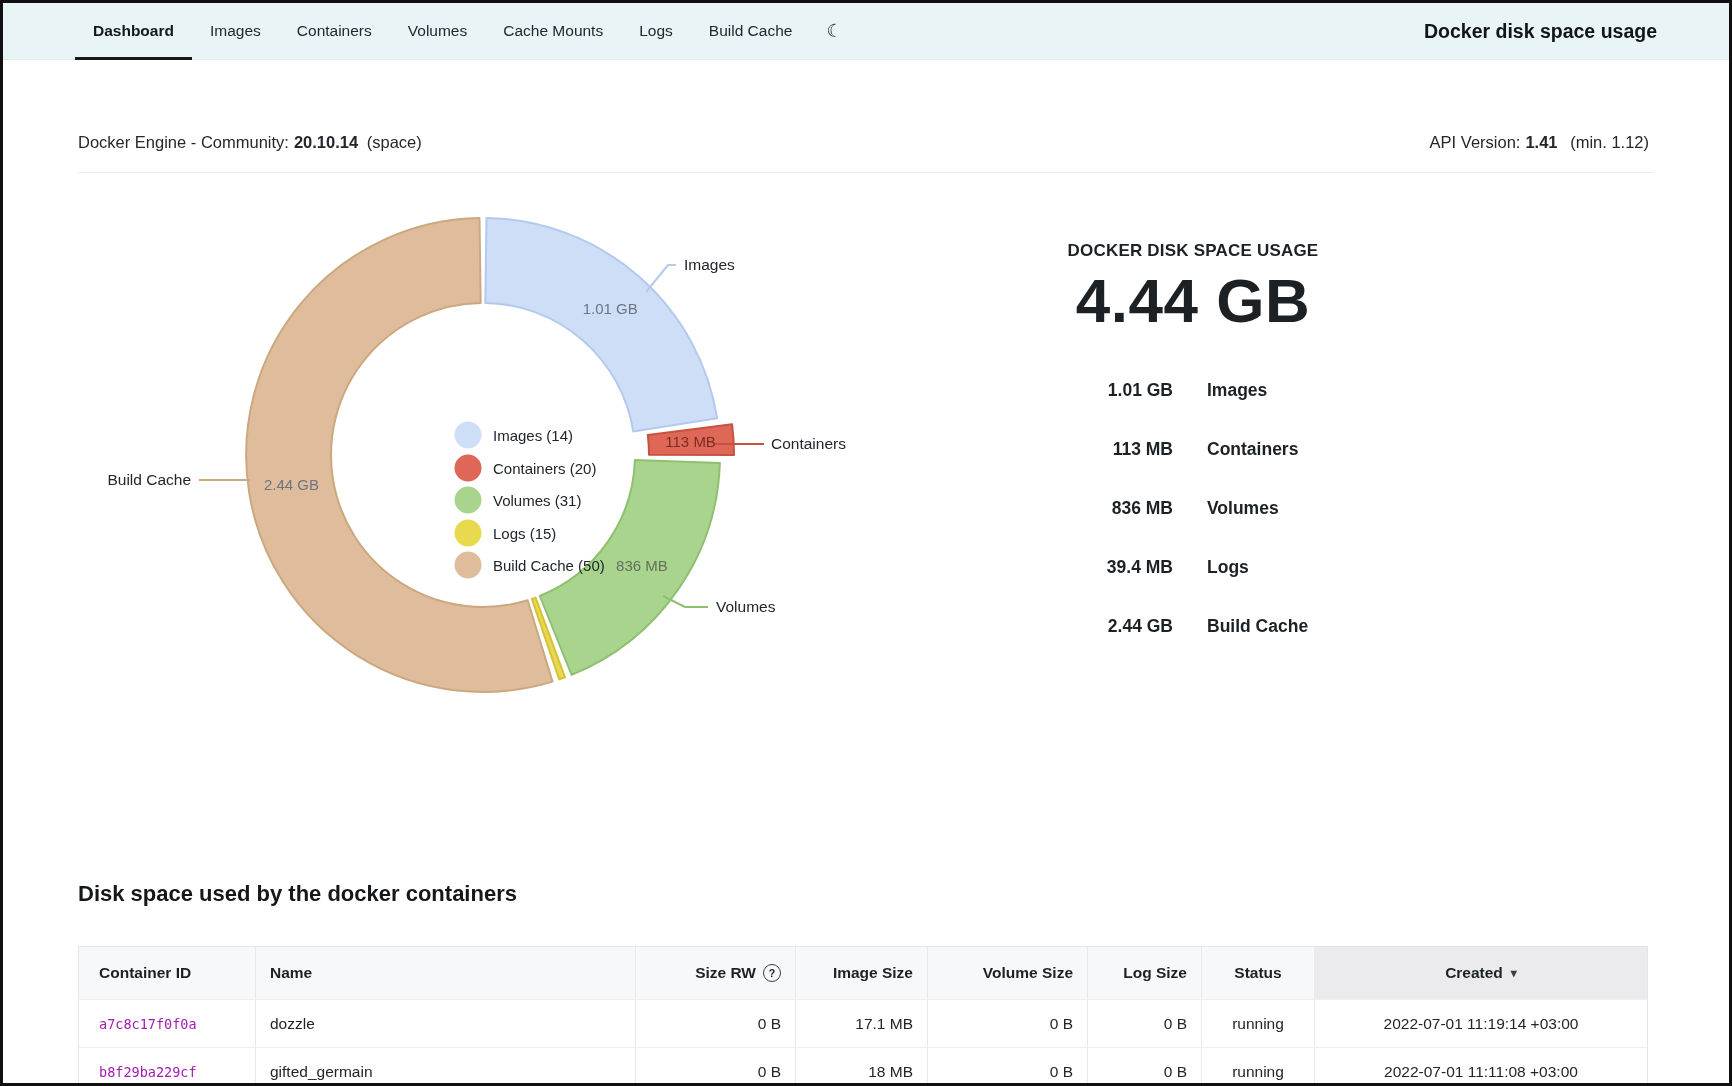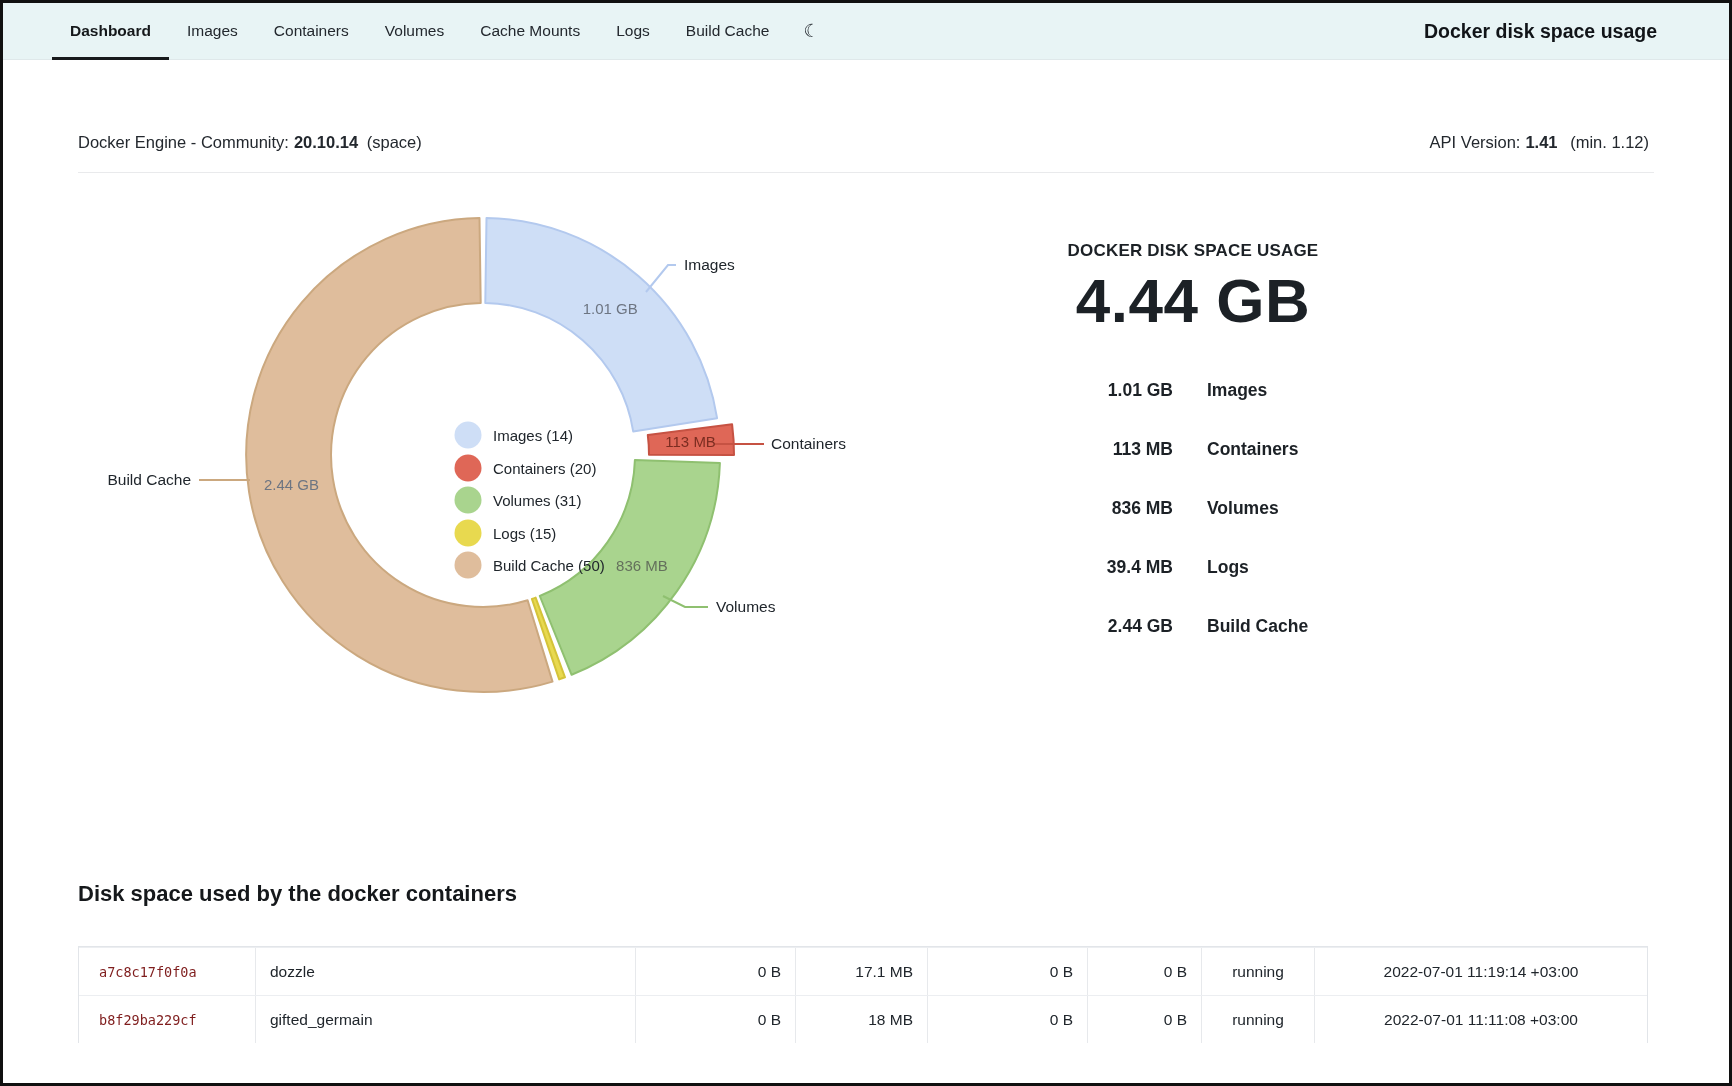--- a/index.html
+++ b/index.html
@@ -4,21 +4,21 @@
 <style>
   html,body{margin:0;padding:0;background:#888;}
   .frame{
     width:1732px;height:1086px;box-sizing:border-box;border:3px solid #101010;
     position:relative;background:#ffffff;overflow:hidden;
     font-family:"Liberation Sans",sans-serif;color:#20262c;
   }
   
   .topbar{
     position:absolute;top:0;left:0;right:0;height:57px;background:#e8f4f5;
-    display:flex;align-items:stretch;padding-left:49px;border-bottom:1px solid #dfe8ea;
+    display:flex;align-items:stretch;padding-left:72px;border-bottom:1px solid #dfe8ea;
     box-sizing:border-box;
   }
   .tab{display:flex;align-items:center;padding:0 18px;font-size:15.5px;color:#23282e;
     position:relative;cursor:pointer;white-space:nowrap;}
   .tab.active{font-weight:bold;color:#15181b;}
   .tab.active::after{content:"";position:absolute;left:0;right:0;bottom:-1px;height:3px;background:#17191c;}
   .tab.moon{font-size:18px;padding:0 16px;}
   .topbar-title{margin-left:auto;display:flex;align-items:center;padding-right:72px;
     font-weight:bold;font-size:19.5px;color:#111418;}
   
@@ -44,21 +44,21 @@
     box-sizing:border-box;font-size:15.5px;}
   .trow{display:grid;grid-template-columns:176px 380px 160px 132px 160px 114px 113px 1fr;}
   .thead{background:#f7f8fa;height:52px;font-weight:bold;color:#1c2126;}
   .tbody-row{height:47px;background:#fff;border-top:1px solid #eceef1;}
   .cell{display:flex;align-items:center;padding:0 14px;box-sizing:border-box;border-left:1px solid #e7e9ec;overflow:hidden;white-space:nowrap;}
   .cell:first-child{border-left:none;padding-left:20px;}
   .al{justify-content:flex-start;}
   .ar{justify-content:flex-end;text-align:right;}
   .ac{justify-content:center;text-align:center;}
   .cell.sorted{background:#ebebed;}
-  .mono{font-family:"DejaVu Sans Mono","Liberation Mono",monospace;font-size:13.5px;color:#7f1d1d;}
+  .mono{font-family:"DejaVu Sans Mono","Liberation Mono",monospace;font-size:13.5px;color:#a21caf;}
   .help-circle{display:inline-flex;align-items:center;justify-content:center;width:16px;height:16px;
     border:1.5px solid #3a4046;border-radius:50%;font-size:10.5px;font-weight:bold;margin-left:7px;flex:none;}
   .sort-arrow{margin-left:8px;font-size:12px;color:#3a4046;}
 </style>
 </head>
 <body>
 
 <div class="frame">
 
   <div class="topbar">
@@ -150,20 +150,36 @@
       <div class="summary-row">
         <div class="summary-size">2.44 GB</div>
         <div class="summary-label">Build Cache</div>
       </div>
     </div>
   </div>
 
   <div class="section-heading">Disk space used by the docker containers</div>
 
   <div class="ctable">
+    <div class="trow thead">
+      <div class="cell al">Container ID</div>
+      <div class="cell al">Name</div>
+      <div class="cell ar">
+        <span>Size RW</span>
+        <span class="help-circle">?</span>
+      </div>
+      <div class="cell ar">Image Size</div>
+      <div class="cell ar">Volume Size</div>
+      <div class="cell ar">Log Size</div>
+      <div class="cell ac">Status</div>
+      <div class="cell ac sorted">
+        <span>Created</span>
+        <span class="sort-arrow">▾</span>
+      </div>
+    </div>
 
     <div class="trow tbody-row">
       <div class="cell al mono">a7c8c17f0f0a</div>
       <div class="cell al">dozzle</div>
       <div class="cell ar">0 B</div>
       <div class="cell ar">17.1 MB</div>
       <div class="cell ar">0 B</div>
       <div class="cell ar">0 B</div>
       <div class="cell ac">running</div>
       <div class="cell ac">2022-07-01 11:19:14 +03:00</div>

